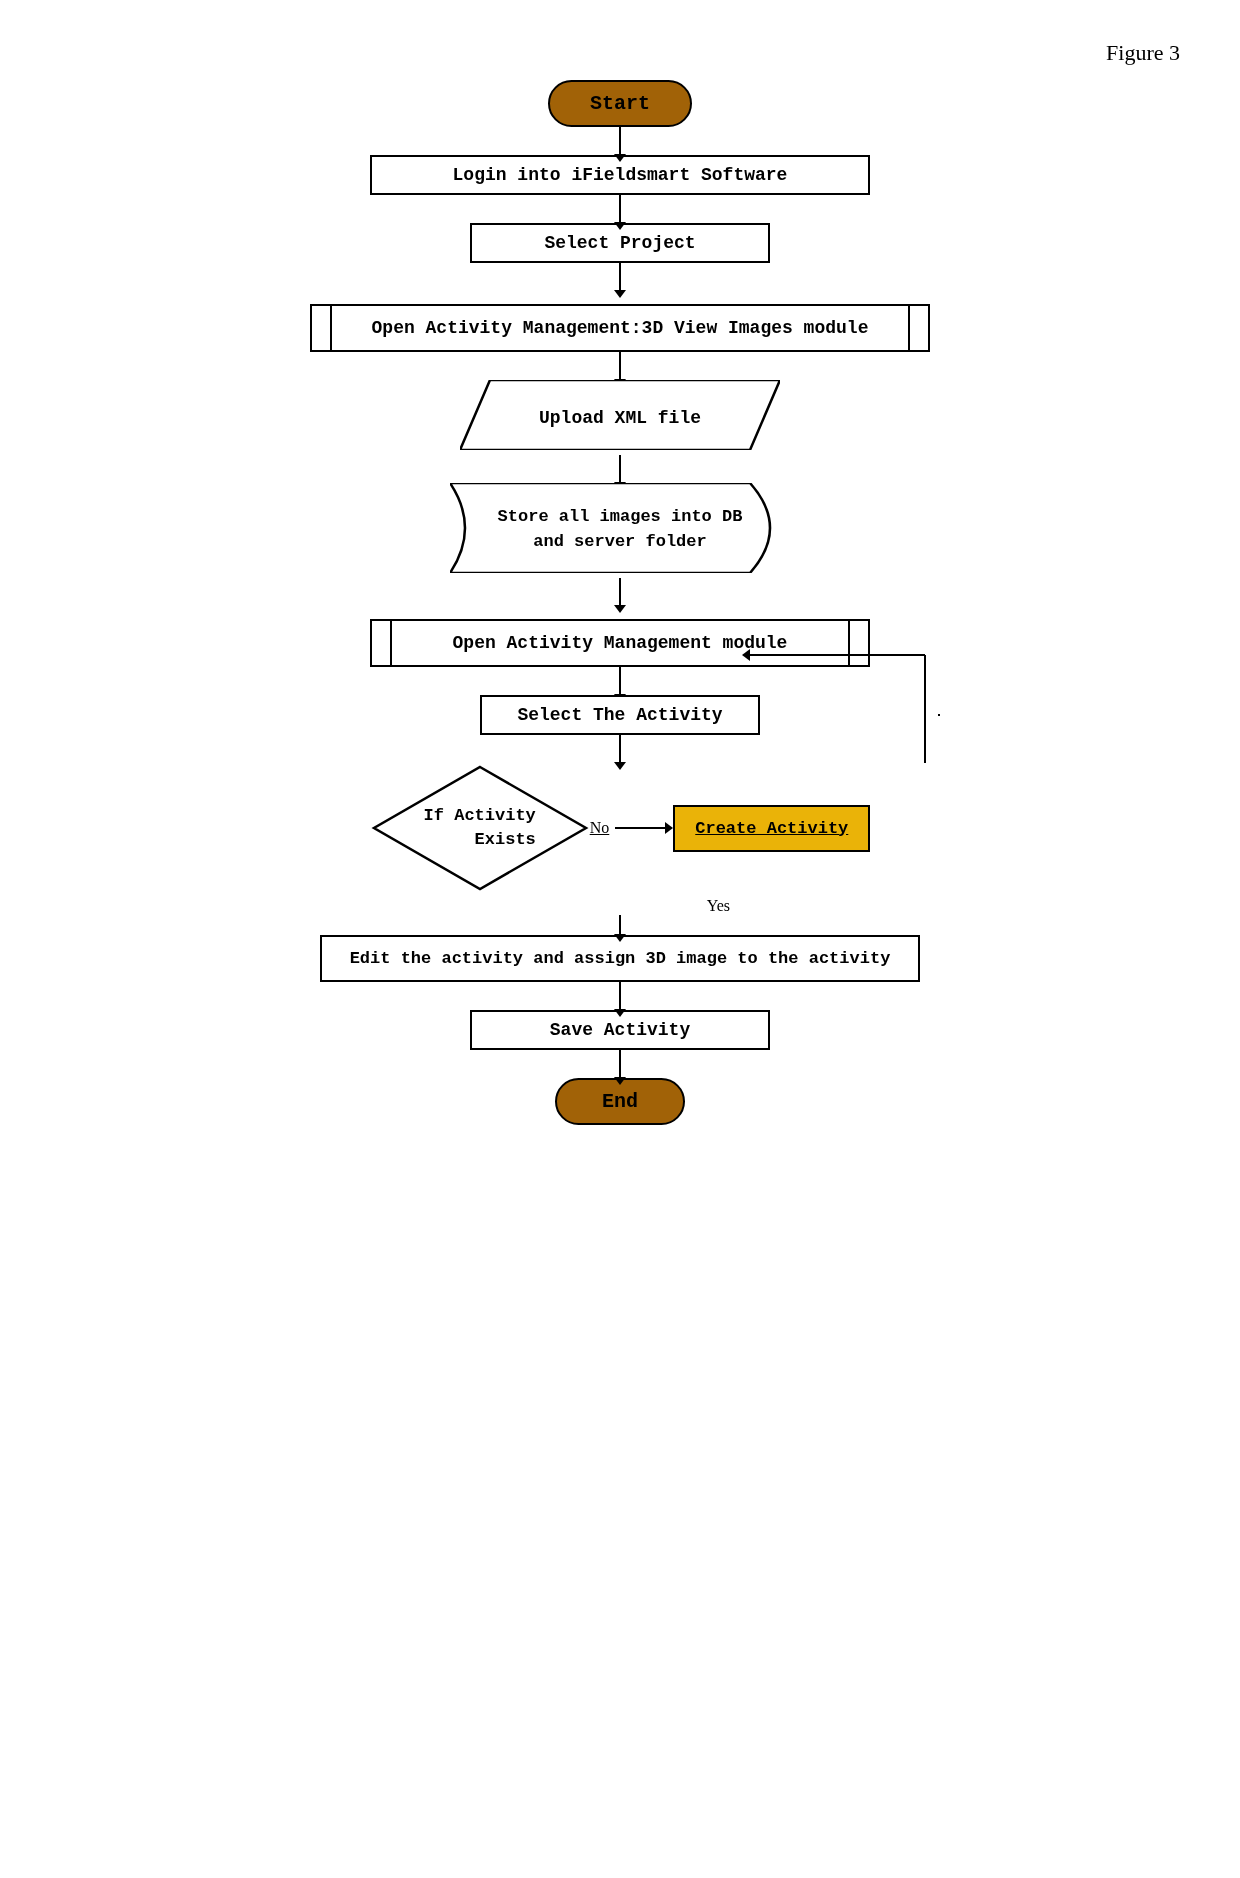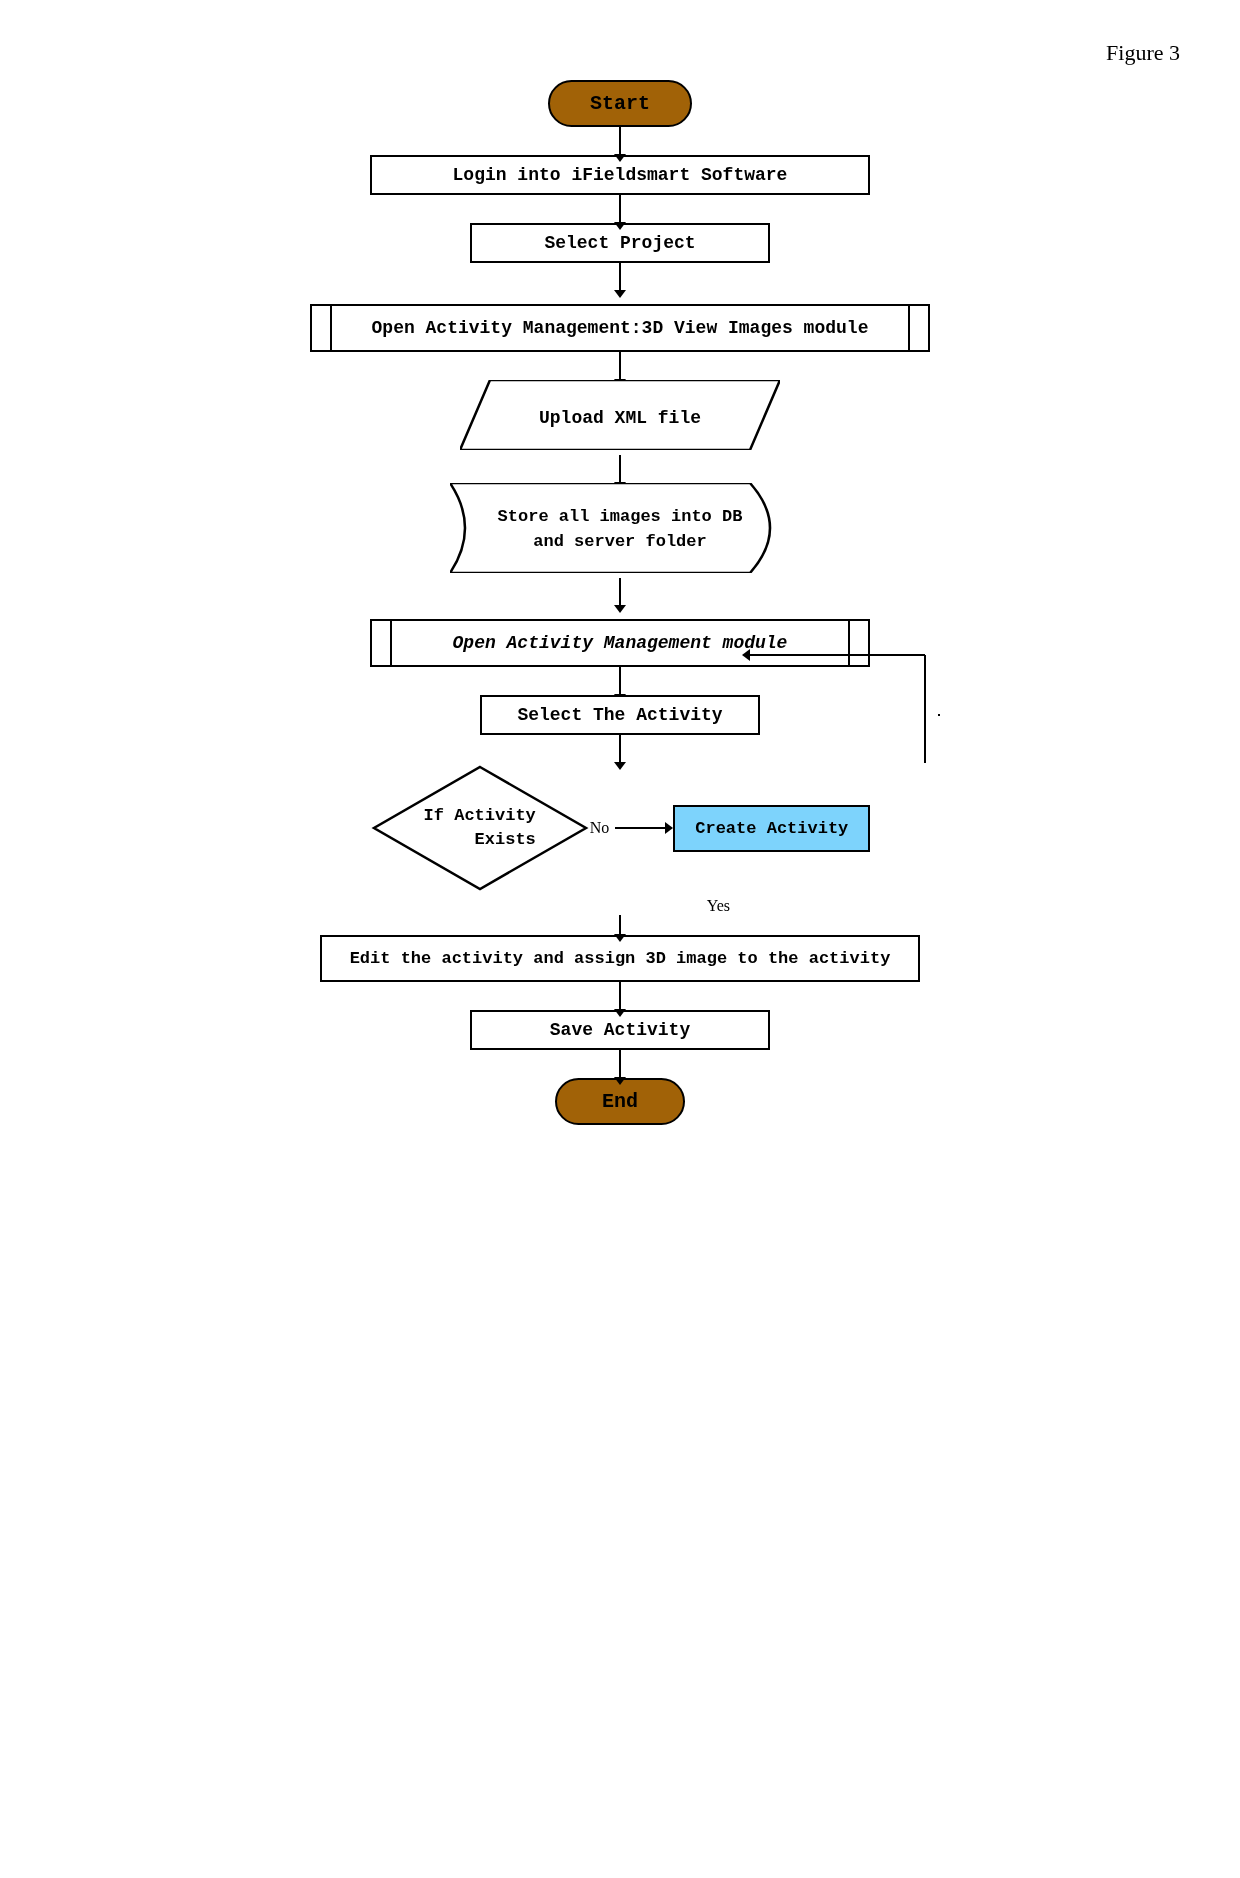--- a/index.html
+++ b/index.html
@@ -127,21 +127,21 @@
       font-weight: bold;
       line-height: 1.4;
     }
 
     .shape-process-sm {
       border: 2.5px solid #000;
       padding: 12px 20px;
       font-size: 17px;
       font-weight: bold;
       text-align: center;
-      background: #7dd3fc;
+      background: #eab308;
       min-width: 180px;
     }
   </style>
 </head>
 <body>
 
 <div class="figure-label">
   <span>Figure 3</span>
 </div>
 
@@ -178,21 +178,21 @@
       <path d="M0,0 L300,0 Q340,45 300,90 L0,90 Q30,45 0,0 Z" fill="white" stroke="black" stroke-width="2.5"></path>
     </svg>
     <div style="position:absolute;top:50%;left:50%;transform:translate(-50%,-52%);font-size:17px;font-weight:bold;text-align:center;line-height:1.5;white-space:nowrap;">
       <span>Store all images into DB</span><br>
       <span>and server folder</span>
     </div>
   </div>
 
   <div class="arrow-down"></div>
 
-  <div class="shape-predefined" style="min-width:500px;font-style:italic;">Open Activity Management module</div>
+  <div class="shape-predefined" style="min-width:500px;">Open Activity Management module</div>
 
   <div class="arrow-down"></div>
 
   <div style="position:relative; display:flex; align-items:center; justify-content:center; width:700px;">
     <div class="shape-process" style="min-width:280px;">Select The Activity</div>
 
     <div style="position:absolute; right: 30px; display:flex; align-items:center;">
       <div style="width:2px; background:#000; height:2px;"></div>
     </div>
   </div>
@@ -204,21 +204,21 @@
     <div class="shape-diamond-wrapper">
       <svg class="shape-diamond-bg" viewBox="0 0 220 130">
         <polygon points="110,4 216,65 110,126 4,65" fill="white" stroke="black" stroke-width="2.5"></polygon>
       </svg>
       <div class="shape-diamond-text">
         <span>If Activity</span><br>
         <span>Exists</span>
       </div>
     </div>
 
-    <div style="display:flex; align-items:center; ">
+    <div style="display:flex; align-items:center;  text-decoration: underline;">
       <span style="font-size:16px; font-family:serif; margin-right:6px;">No</span>
       <div style="height:2px; background:#000; width:50px;"></div>
       <div style="border-top:6px solid transparent;border-bottom:6px solid transparent;border-left:8px solid #000;"></div>
 
       <div class="shape-process-sm" style="margin-left:0;">Create Activity</div>
     </div>
 
     <svg style="position:absolute; top:-118px; right:30px; pointer-events:none;" width="200" height="120">
 
       <line x1="185" y1="118" x2="185" y2="10" stroke="black" stroke-width="2"></line>

